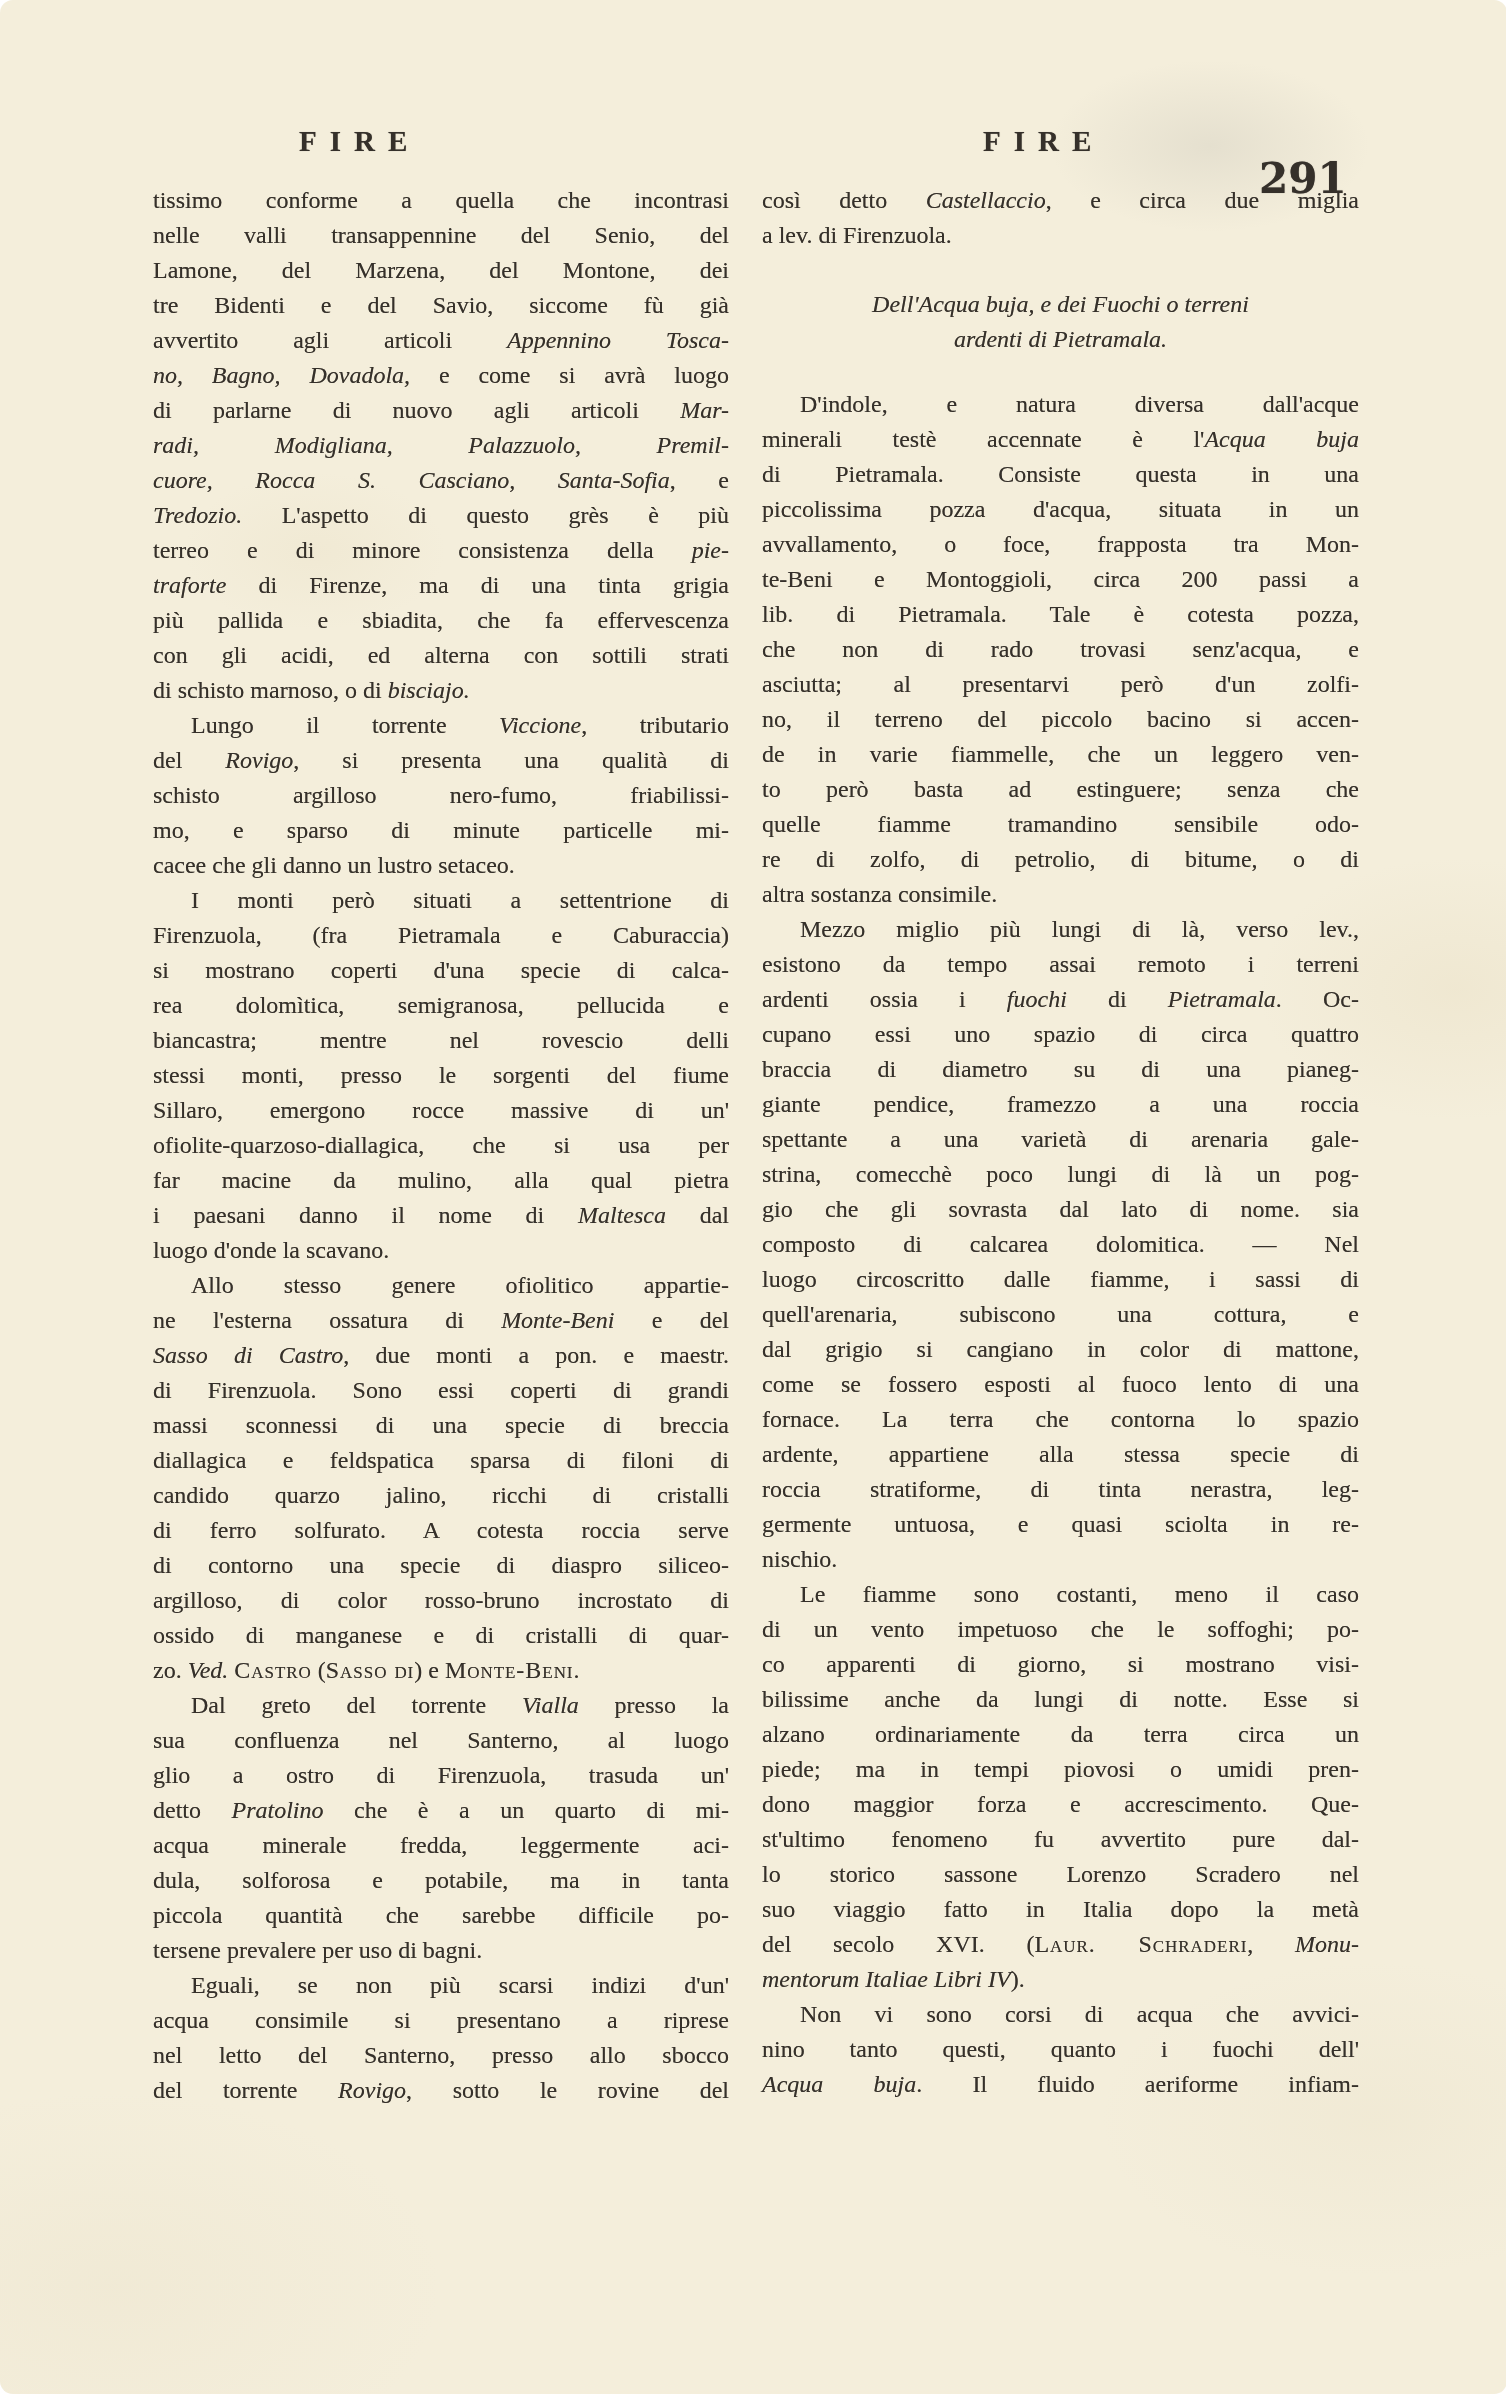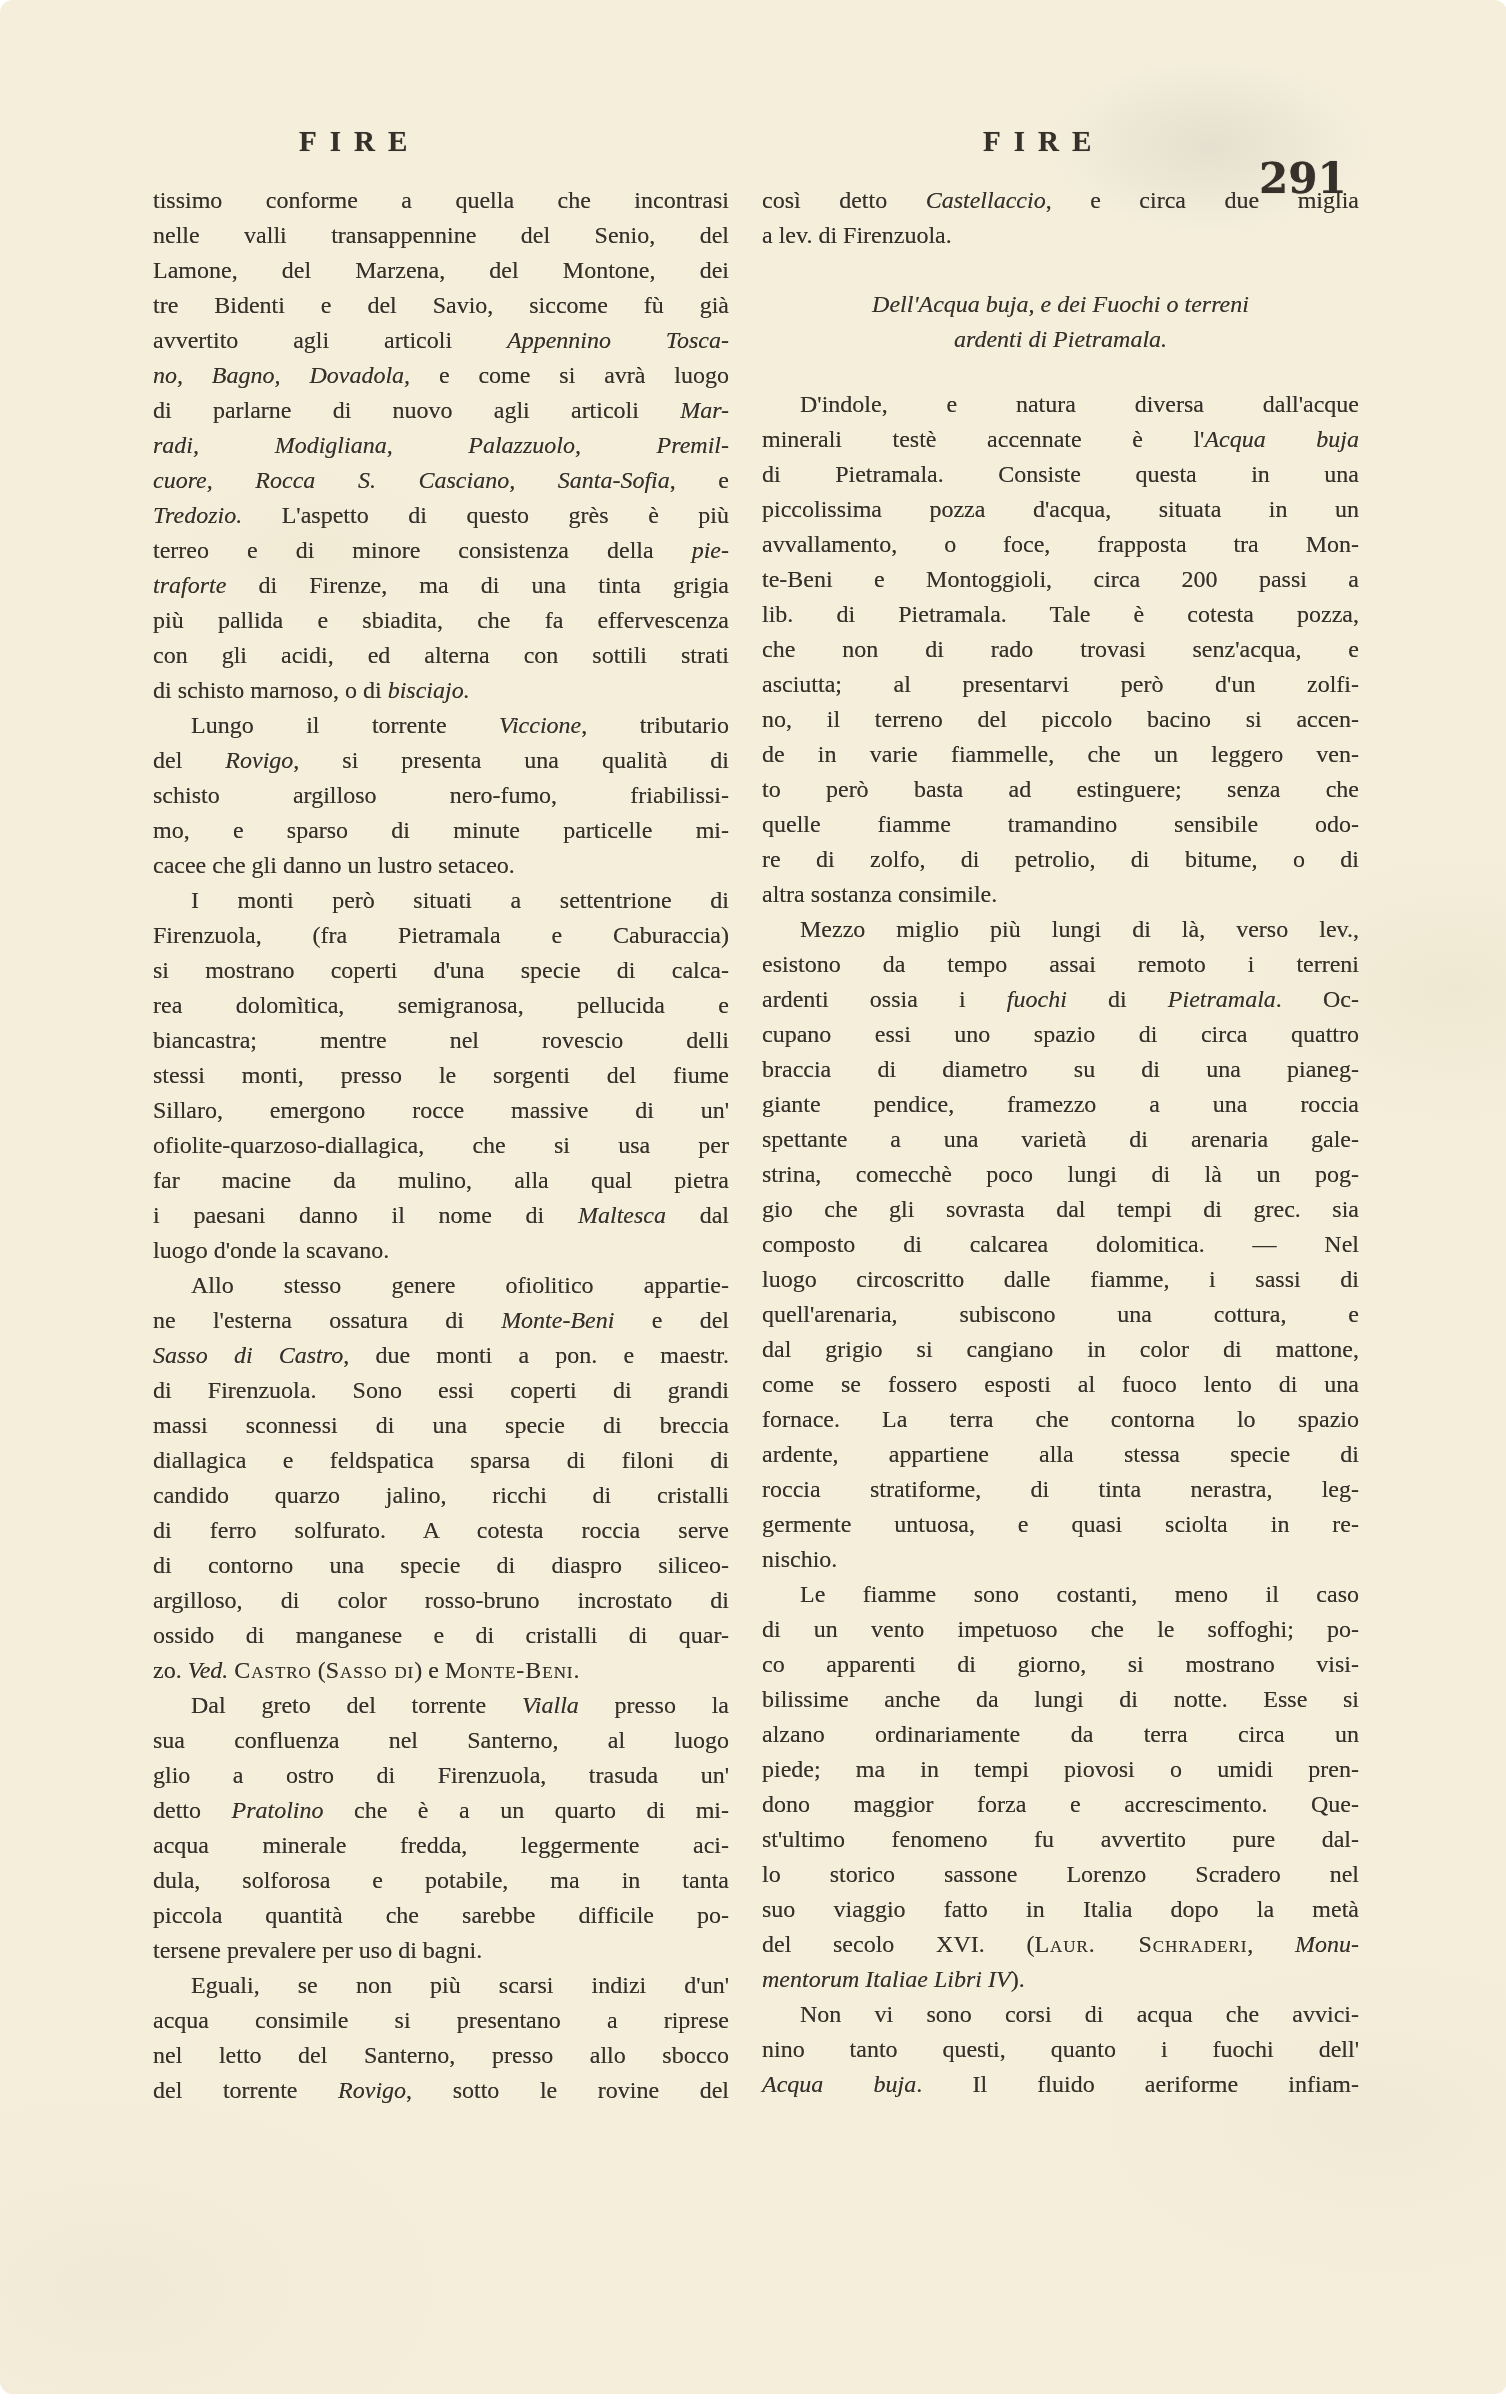--- a/index.html
+++ b/index.html
@@ -184,21 +184,21 @@
       </div>
       <div class="block para">
         <div class="line indent"><span class="s-r">Mezzo miglio più lungi di là, verso lev.,</span></div>
         <div class="line"><span class="s-r">esistono da tempo assai remoto i terreni</span></div>
         <div class="line"><span class="s-r">ardenti ossia i </span><span class="s-i">fuochi</span><span class="s-r"> di </span><span class="s-i">Pietramala</span><span class="s-r">. Oc-</span></div>
         <div class="line"><span class="s-r">cupano essi uno spazio di circa quattro</span></div>
         <div class="line"><span class="s-r">braccia di diametro su di una pianeg-</span></div>
         <div class="line"><span class="s-r">giante pendice, framezzo a una roccia</span></div>
         <div class="line"><span class="s-r">spettante a una varietà di arenaria gale-</span></div>
         <div class="line"><span class="s-r">strina, comecchè poco lungi di là un pog-</span></div>
-        <div class="line"><span class="s-r">gio che gli sovrasta dal tempi di grec. sia</span></div>
+        <div class="line"><span class="s-r">gio che gli sovrasta dal lato di nome. sia</span></div>
         <div class="line"><span class="s-r">composto di calcarea dolomitica. — Nel</span></div>
         <div class="line"><span class="s-r">luogo circoscritto dalle fiamme, i sassi di</span></div>
         <div class="line"><span class="s-r">quell'arenaria, subiscono una cottura, e</span></div>
         <div class="line"><span class="s-r">dal grigio si cangiano in color di mattone,</span></div>
         <div class="line"><span class="s-r">come se fossero esposti al fuoco lento di una</span></div>
         <div class="line"><span class="s-r">fornace. La terra che contorna lo spazio</span></div>
         <div class="line"><span class="s-r">ardente, appartiene alla stessa specie di</span></div>
         <div class="line"><span class="s-r">roccia stratiforme, di tinta nerastra, leg-</span></div>
         <div class="line"><span class="s-r">germente untuosa, e quasi sciolta in re-</span></div>
         <div class="line last"><span class="s-r">nischio.</span></div>

